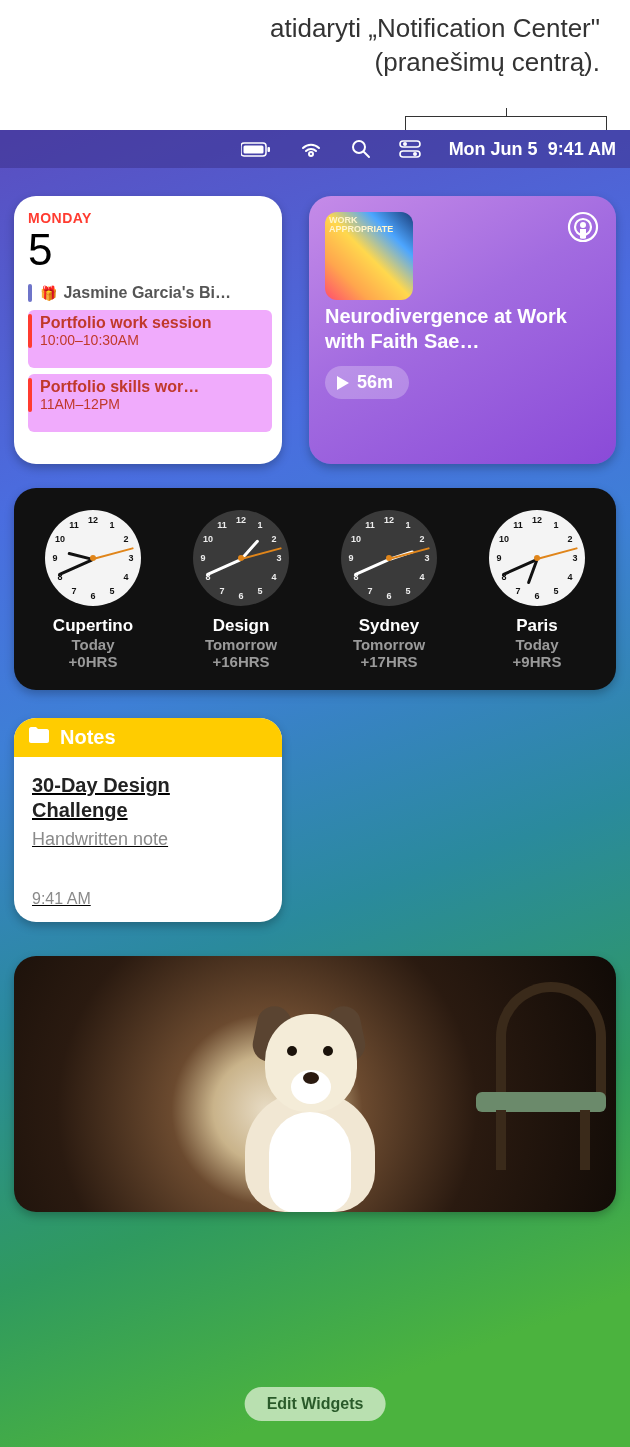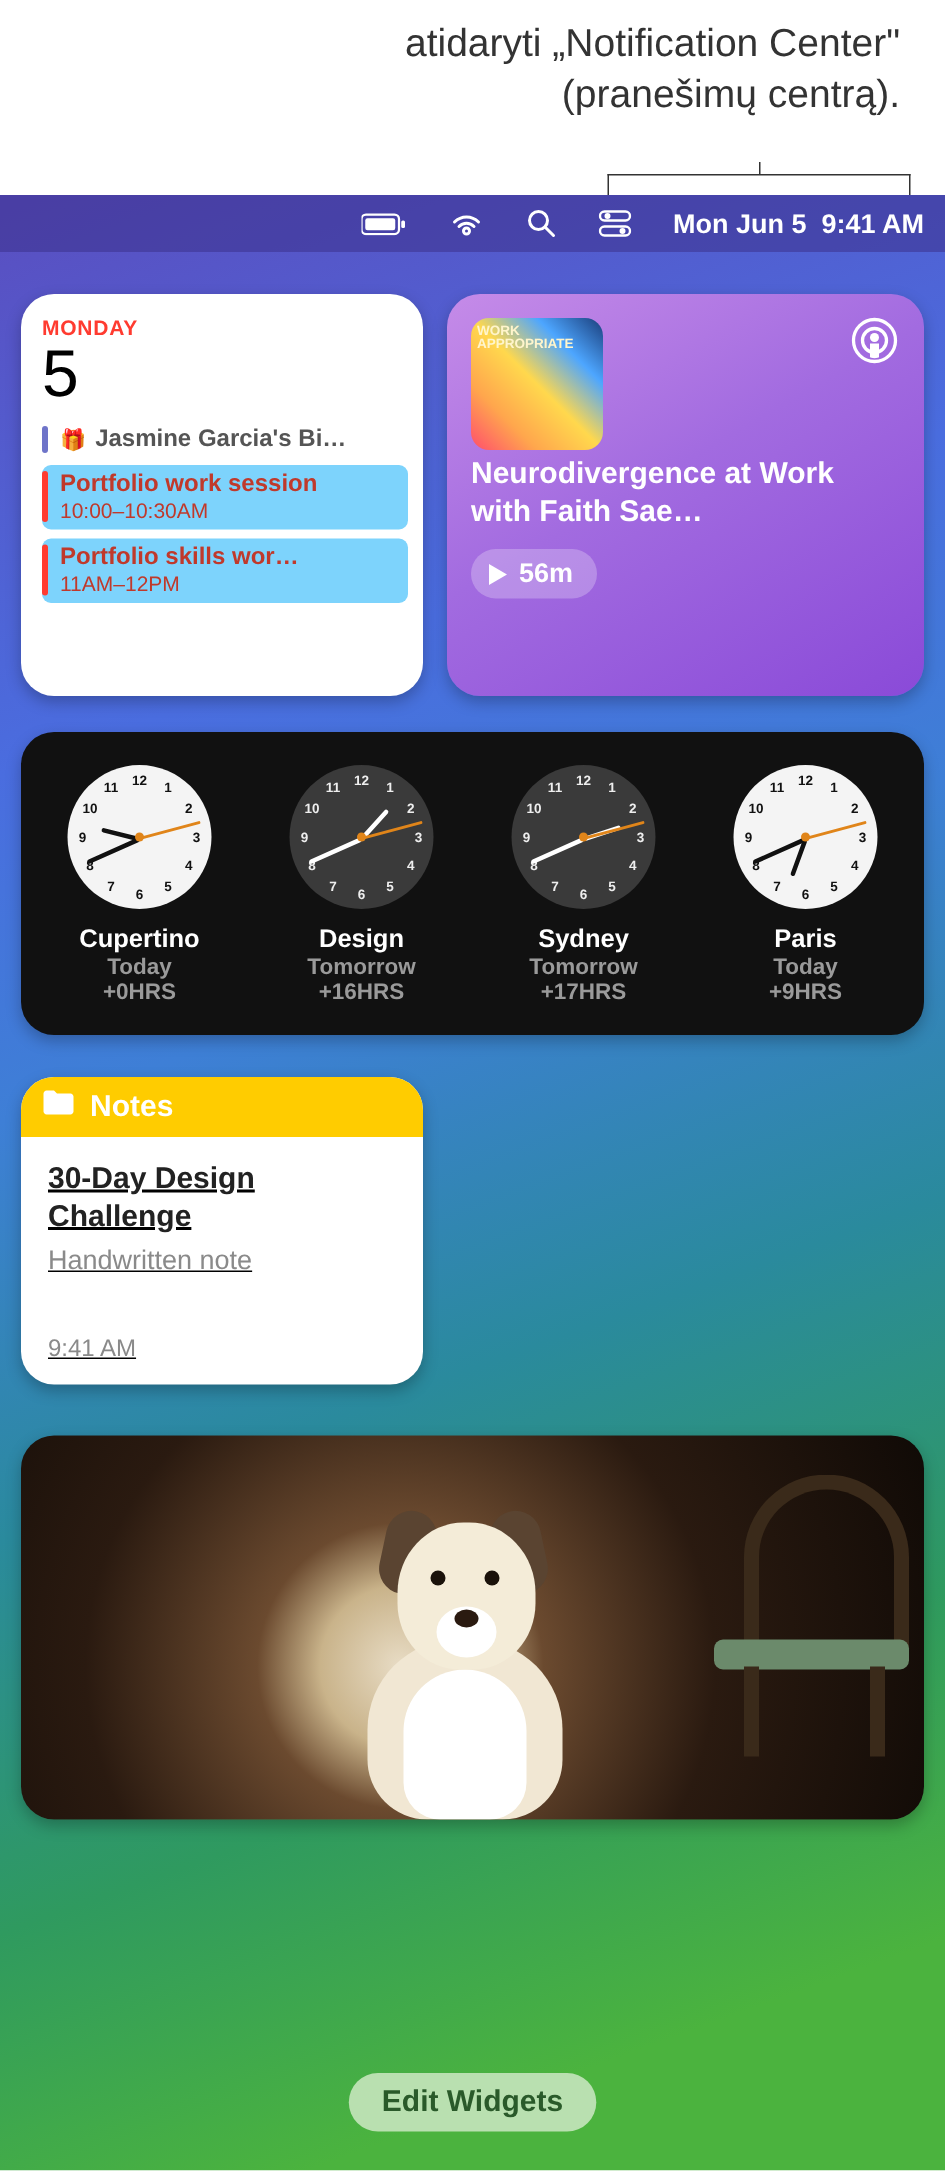--- a/index.html
+++ b/index.html
@@ -52,40 +52,40 @@
   }
   .menubar .mi { display:flex; align-items:center; }
   .menubar svg { display:block; }
   .datetime { font-weight:600; white-space:nowrap;text-align:right; }
 
   .widgets {
     position: absolute;
     top: 56px; left: 0; right: 0; bottom: 0;
     padding: 10px 14px 20px 14px;
   }
-  .row1 { display:flex; gap:16px; }
+  .row1 { display:flex; gap:27px; }
   .card {
     border-radius: 22px;
     overflow: hidden;
     box-shadow: 0 4px 10px rgba(0,0,0,0.25);
   }
 
   
   .cal {
     width: 268px; height:268px;
     background:#fff;
     padding:14px 0 8px 14px;
     display:flex; flex-direction:column;
   }
   .cal .dow { color:#ff3b30; font-size:14px; font-weight:700; letter-spacing:0.5px;}
   .cal .dnum { font-size:44px; font-weight:400; line-height:1; margin-top:2px;}
   .cal .events { margin-top:10px; display:flex; flex-direction:column; gap:6px; padding-right:10px;}
   .cal .ev {
     display:flex; align-items:flex-start; gap:8px;
-    background:#7dd3fc; border-radius:6px; padding:4px 6px 5px 0;
+    background:#f0abfc; border-radius:6px; padding:4px 6px 20px 0;
   }
   .cal .ev.first { background:transparent; padding:2px 6px 2px 0;}
   .cal .ev .bar { width:4px; align-self:stretch; border-radius:2px;}
   .cal .ev.first .bar{ background:#6e74c9;}
   .cal .ev.red .bar{ background:#ff3b30;}
   .cal .ev .txt { flex:1; min-width:0;}
   .cal .ev .ttl {
      font-size:16px; font-weight:600; color:#c0392b;
      white-space:nowrap; overflow:hidden; text-overflow:ellipsis;
   }
@@ -206,21 +206,21 @@
   .chair .back{position:absolute;top:0;right:0;width:110px;height:120px;
     border:10px solid #3a2a1a;border-bottom:none;border-radius:60px 60px 0 0;}
   .chair .seat{position:absolute;top:110px;right:0;width:130px;height:20px;background:#6b8a6b;border-radius:6px;}
   .chair .leg{position:absolute;top:128px;width:10px;height:60px;background:#3a2a1a;}
   .chair .leg.l{right:100px;} .chair .leg.r{right:16px;}
 
   
   .editw{
     position:absolute; bottom:26px; left:50%; transform:translateX(-50%);
     background:#b9e0b0; color:#2a5a2a;
-    font-size:20px; font-weight:700;
+    font-size:16px; font-weight:700;
     padding:8px 22px; border-radius:20px; border:none;text-align:right;
   }
   .num{position:absolute;font-size:9px;font-weight:600;transform:translate(-50%,-50%);}
 </style>
 </head>
 <body>
 
 <div class="callout">
   <div>atidaryti „Notification Center"</div>
   <div>(pranešimų centrą).</div>

